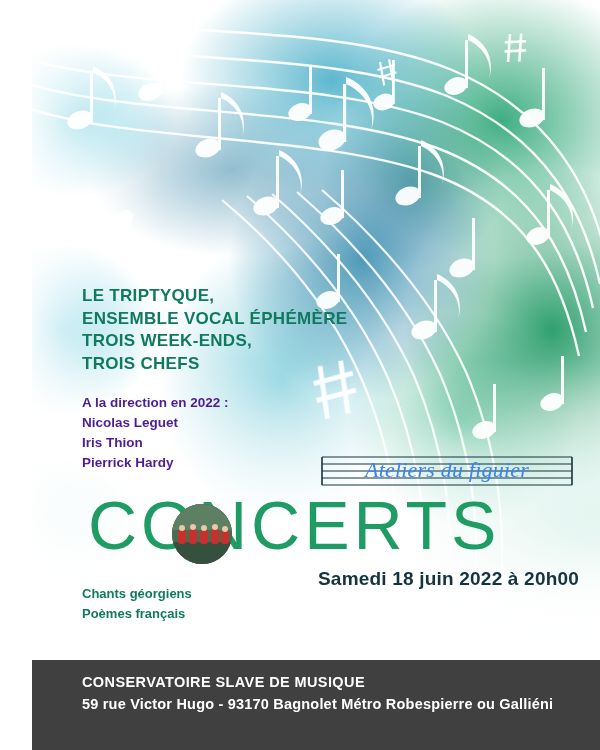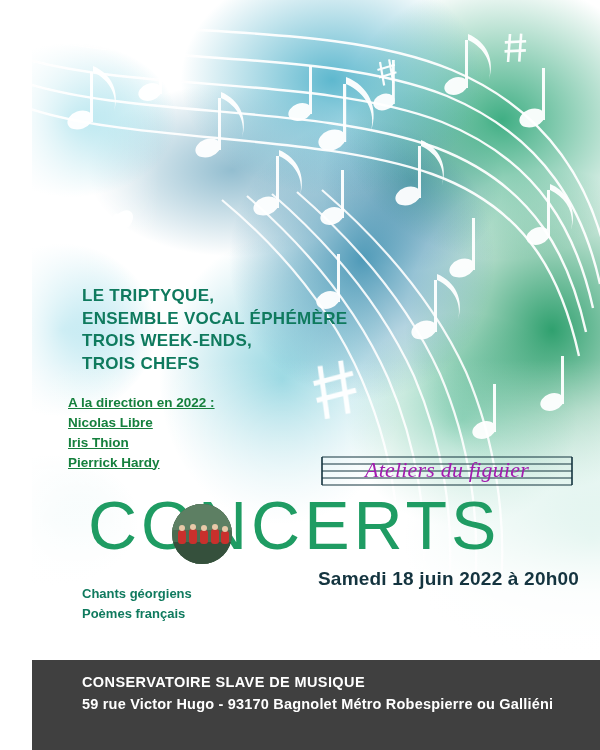--- a/index.html
+++ b/index.html
@@ -84,27 +84,26 @@
     font-weight: bold;
     font-size: 17px;
     line-height: 1.33;
     letter-spacing: 0.3px;
     text-transform: uppercase;
     white-space: pre-line;
   }
 
   .direction {
     position: absolute;
-    left: 36px;
+    left: 50px;
     top: 393px;
-    color: #15803d;
+    color: #4c1d95;
     font-weight: bold;
     font-size: 13.5px;
     line-height: 1.47;
-    text-decoration: underline;
   }
   .direction .line {
     display: block;
   }
 
   .figuier-box {
     position: absolute;
     left: 284px;
     top: 452px;
     width: 262px;
@@ -122,21 +121,21 @@
     left: 0;
     top: 0;
     width: 100%;
     height: 100%;
     display: flex;
     align-items: center;
     justify-content: center;
     font-family: "Liberation Serif", serif;
     font-style: italic;
     font-size: 22px;
-    color: #a21caf;
+    color: #3b82f6;
     letter-spacing: 0.2px;
     text-align: center;
   }
 
   .concerts {
     position: absolute;
     left: 56px;
     top: 491px;
     font-family: "Liberation Sans", sans-serif;
     font-size: 68px;
@@ -360,21 +359,21 @@
     </svg>
   </div>
 
   <div class="headline">LE TRIPTYQUE,
 ENSEMBLE VOCAL ÉPHÉMÈRE
 TROIS WEEK-ENDS,
 TROIS CHEFS</div>
 
   <div class="direction">
     <span class="line">A la direction en 2022 :</span>
-    <span class="line">Nicolas Libre</span>
+    <span class="line">Nicolas Leguet</span>
     <span class="line">Iris Thion</span>
     <span class="line">Pierrick Hardy</span>
   </div>
 
   <div class="figuier-box">
     <svg class="staff" viewBox="0 0 262 35">
       <g stroke="#14343f" stroke-width="1.1">
         <line x1="6" y1="5" x2="256" y2="5"></line>
         <line x1="6" y1="12" x2="256" y2="12"></line>
         <line x1="6" y1="19" x2="256" y2="19"></line>

